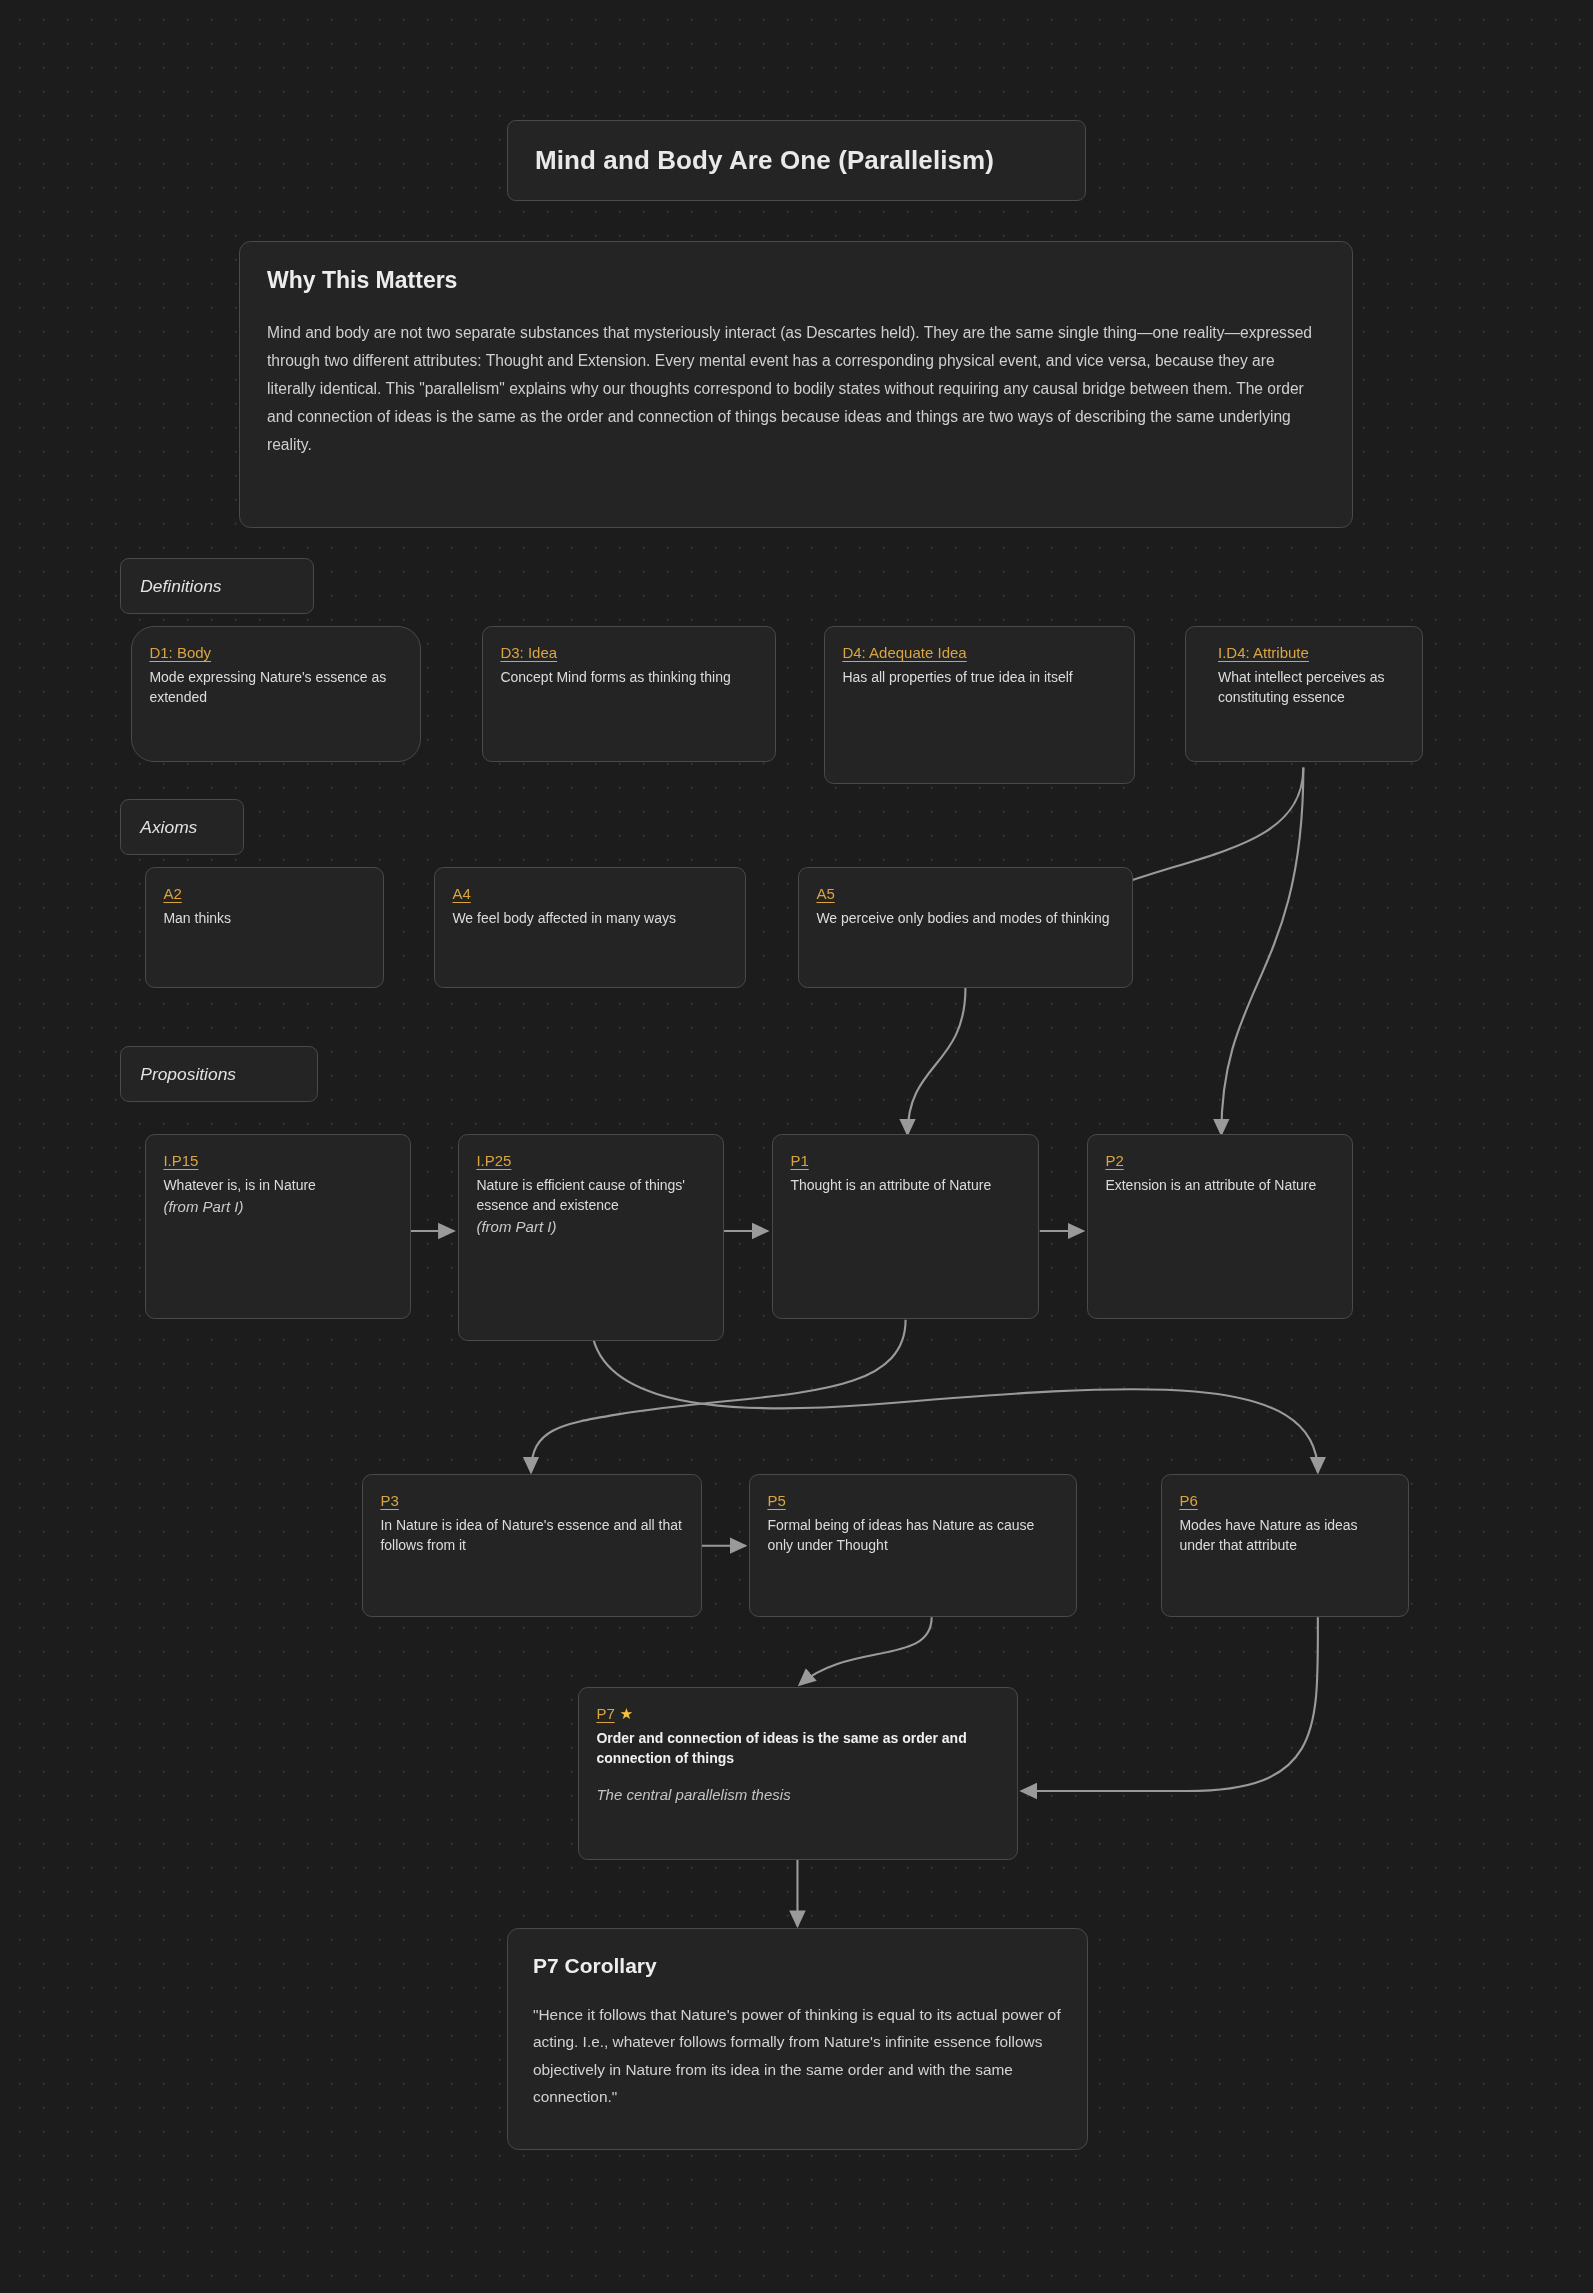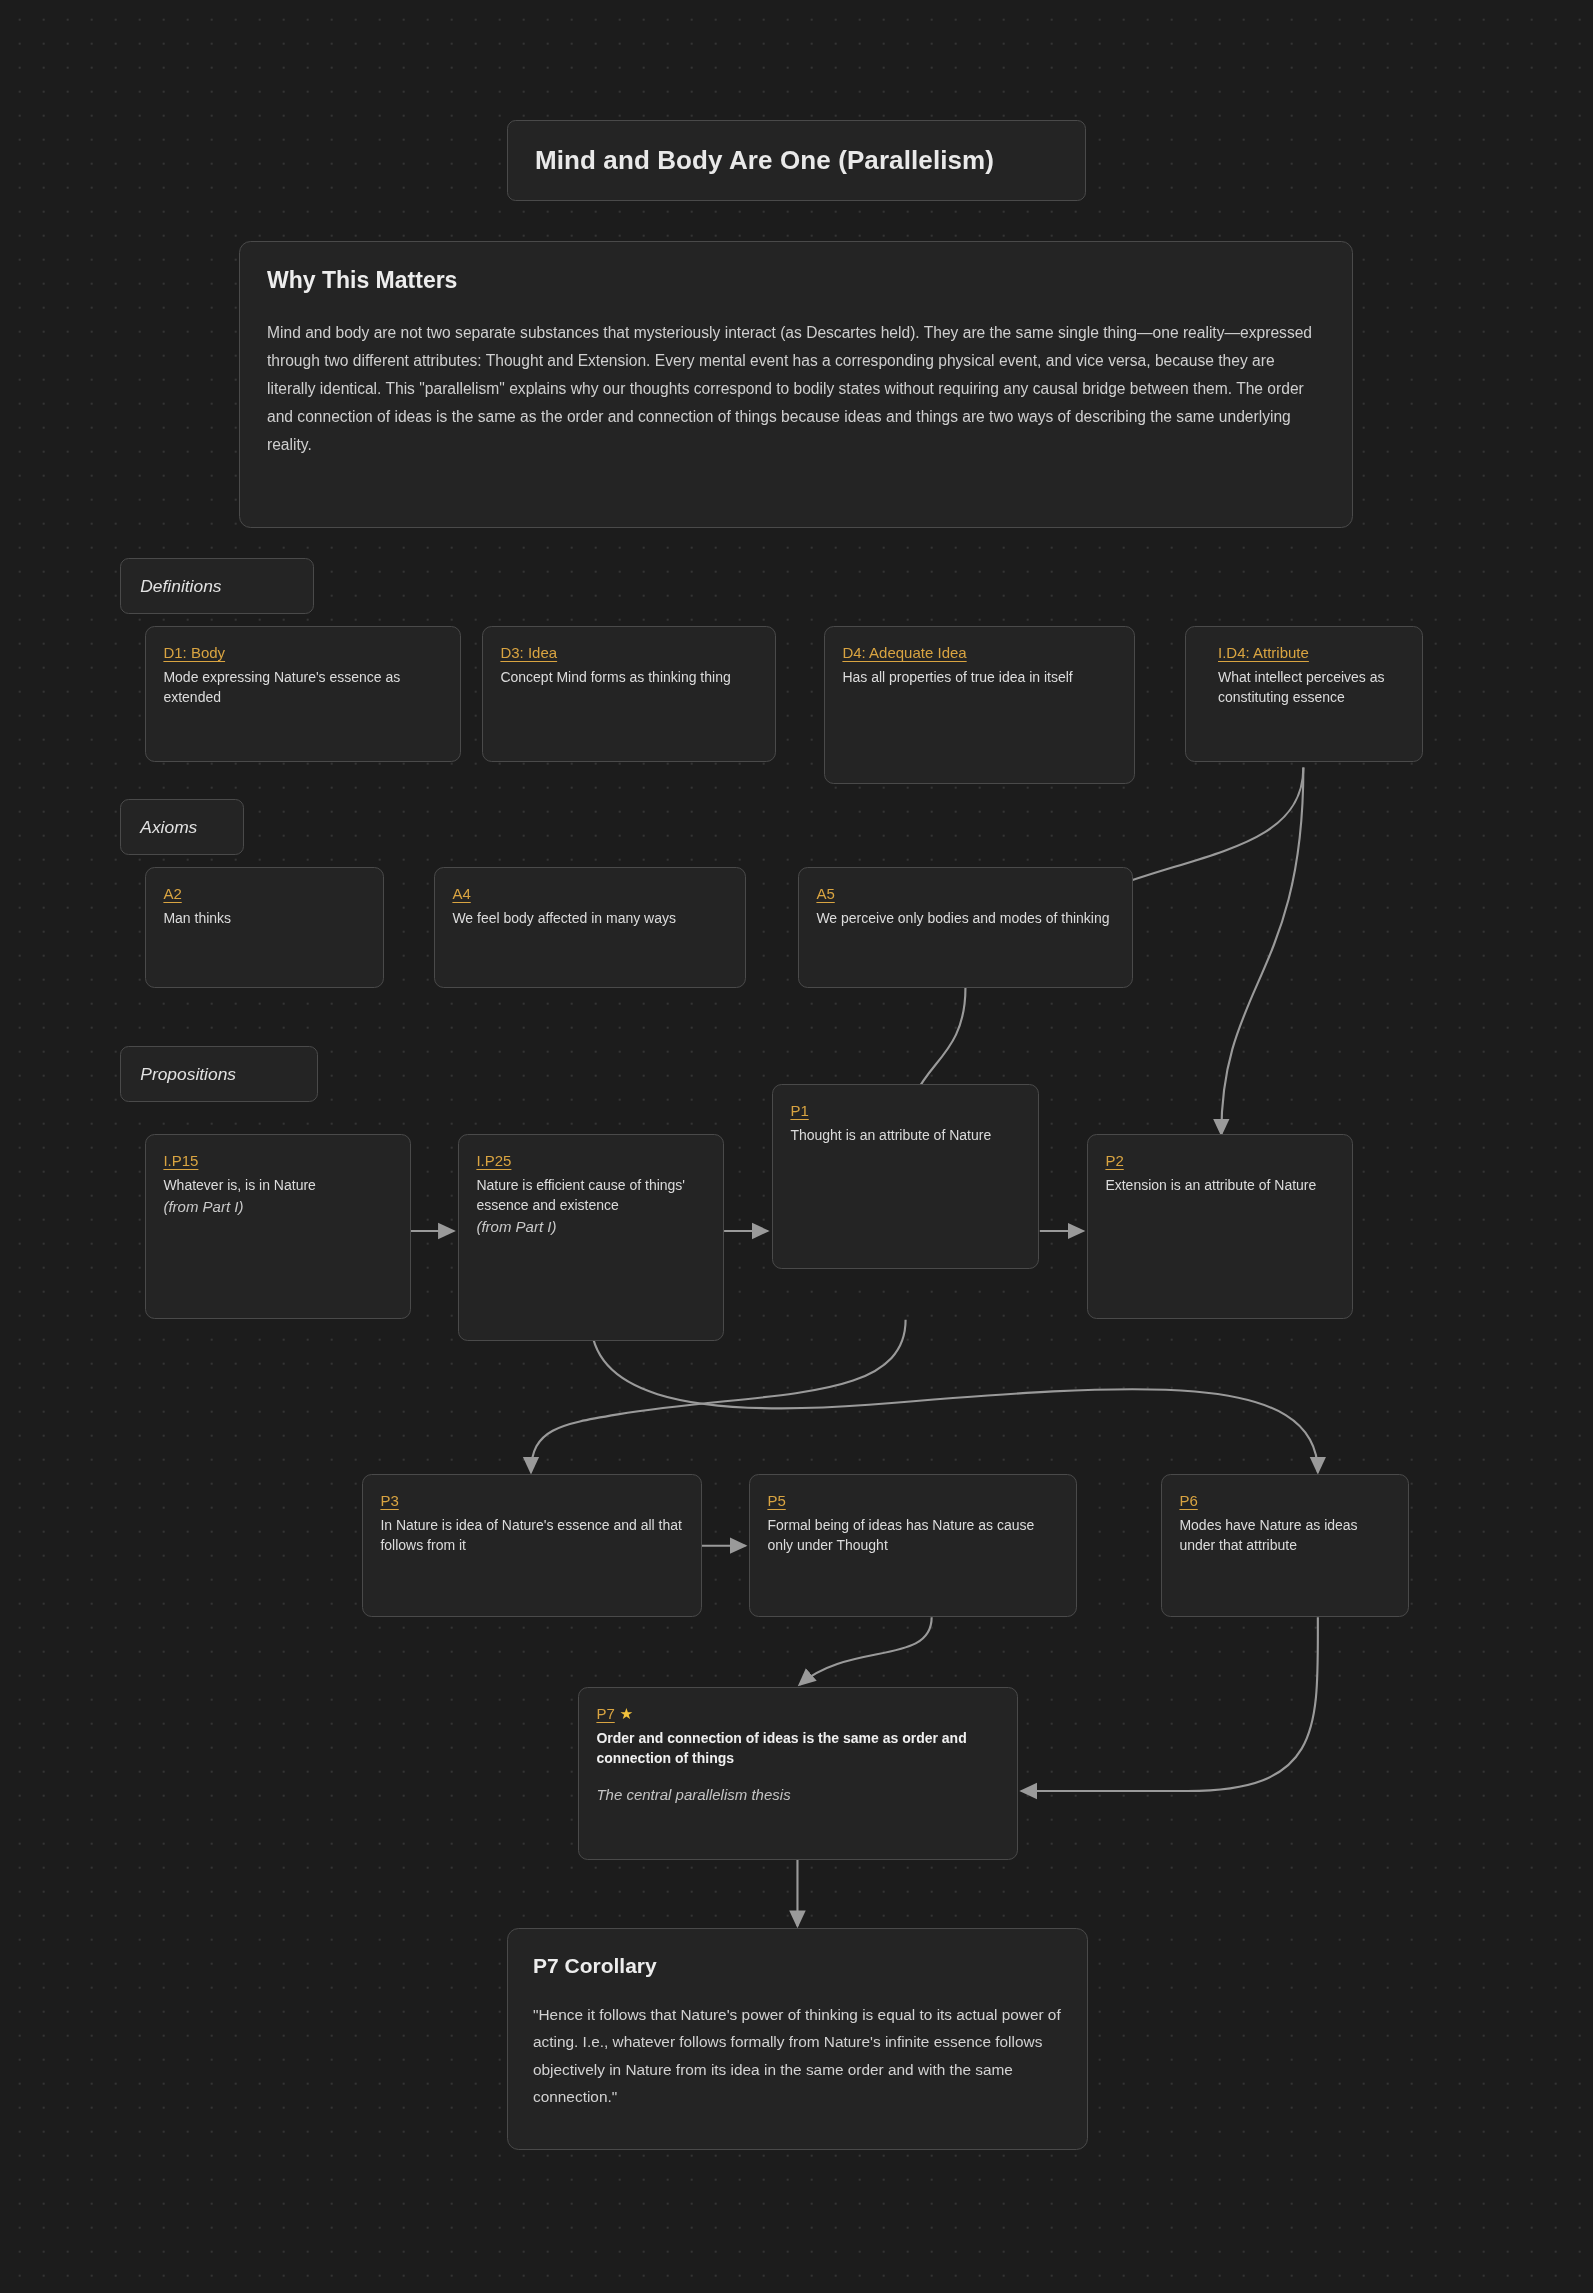--- a/index.html
+++ b/index.html
@@ -185,21 +185,21 @@
 
   <div class="node panel" style="left:239px; top:241px; width:1114px; height:287px;">
     <div class="panel-h">Why This Matters</div>
     <div class="panel-b">Mind and body are not two separate substances that mysteriously interact (as Descartes held). They are the same single thing—one reality—expressed through two different attributes: Thought and Extension. Every mental event has a corresponding physical event, and vice versa, because they are literally identical. This "parallelism" explains why our thoughts correspond to bodily states without requiring any causal bridge between them. The order and connection of ideas is the same as the order and connection of things because ideas and things are two ways of describing the same underlying reality.</div>
   </div>
 
   <div class="node pill" style="left:120px; top:558px; width:194px; height:56px;">
     <span>Definitions</span>
   </div>
 
-  <div class="node card" style="left:145px; top:626px; width:316px; height:136px;">
+  <div class="node card" style="left:131px; top:626px; width:290px; height:136px;border-radius:23px;">
     <div class="ref">D1: Body</div>
     <div class="body">Mode expressing Nature's essence as extended</div>
   </div>
 
   <div class="node card" style="left:482px; top:626px; width:294px; height:136px;">
     <div class="ref">D3: Idea</div>
     <div class="body">Concept Mind forms as thinking thing</div>
   </div>
 
   <div class="node card" style="left:824px; top:626px; width:311px; height:158px;">
@@ -240,21 +240,21 @@
     <div class="body">Whatever is, is in Nature</div>
     <div class="src">(from Part I)</div>
   </div>
 
   <div class="node card" style="left:458px; top:1134px; width:266px; height:207px;">
     <div class="ref">I.P25</div>
     <div class="body">Nature is efficient cause of things' essence and existence</div>
     <div class="src">(from Part I)</div>
   </div>
 
-  <div class="node card" style="left:772px; top:1084px; width:267px; height:185px;">
+  <div class="node card" style="left:772px; top:1134px; width:267px; height:185px;">
     <div class="ref">P1</div>
     <div class="body">Thought is an attribute of Nature</div>
   </div>
 
   <div class="node card" style="left:1087px; top:1134px; width:266px; height:185px;">
     <div class="ref">P2</div>
     <div class="body">Extension is an attribute of Nature</div>
   </div>
 
   <div class="node card" style="left:362px; top:1474px; width:340px; height:143px;">

